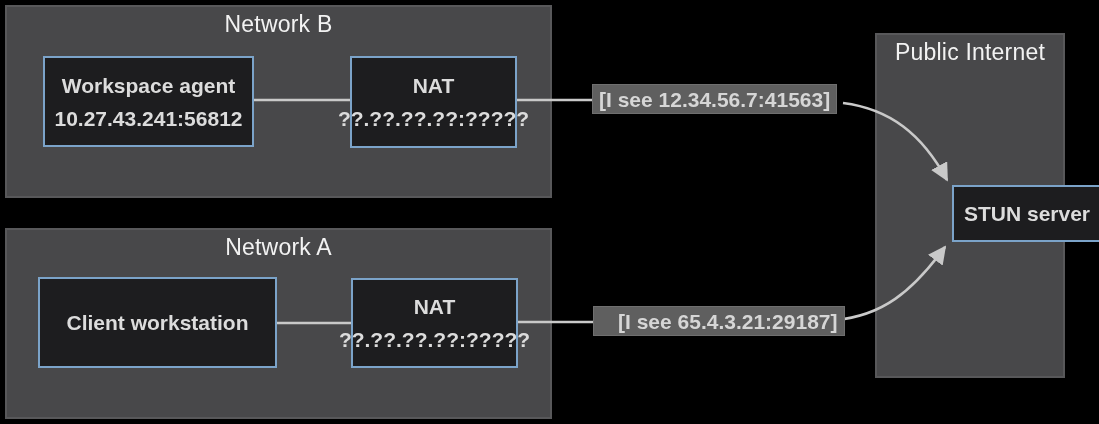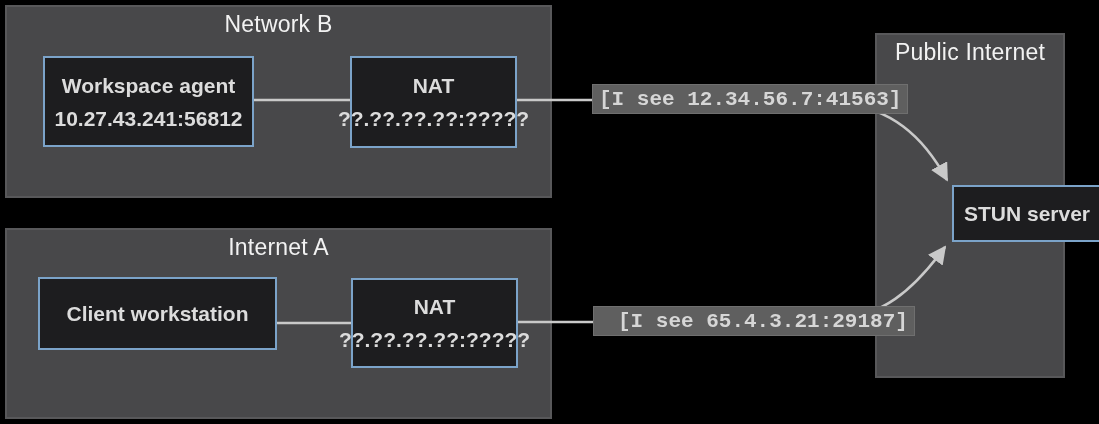--- a/index.html
+++ b/index.html
@@ -55,42 +55,41 @@
     height: 30px;
     line-height: 30px;
     padding: 0 6px;
     background: #5f5f5f;
     border: 1px solid #6f6f6f;
     box-sizing: border-box;
     font-size: 21px;
     font-weight: bold;
     color: #d6d6d6;
     white-space: nowrap;
-    font-family: Liberation Mono, monospace;
   }
   #wires {
     position: absolute;
     left: 0;
     top: 0;
     width: 1099px;
     height: 424px;
     pointer-events: none;
   }
 </style>
 </head>
 <body>
 
 <div id="canvas">
 
   <div class="container" style="left:5px; top:5px; width:547px; height:193px;">
     <div class="container-title">Network B</div>
   </div>
 
   <div class="container" style="left:5px; top:228px; width:547px; height:191px;">
-    <div class="container-title">Internet A</div>
+    <div class="container-title">Network A</div>
   </div>
 
   <div class="container" style="left:875px; top:33px; width:190px; height:345px;">
     <div class="container-title">Public Internet</div>
   </div>
 
   <svg id="wires" viewBox="0 0 1099 424" xmlns="http://www.w3.org/2000/svg">
     <defs>
       <marker id="arrowhead" viewBox="0 0 10 10" refX="9" refY="5" markerWidth="7" markerHeight="7" orient="auto-start-reverse">
         <path d="M0,0 L10,5 L0,10 z" fill="#c9c9c9"></path>
@@ -106,21 +105,21 @@
 
   <div class="node" style="left:43px; top:56px; width:211px; height:91px;">
     <div class="line">Workspace agent</div>
     <div class="line">10.27.43.241:56812</div>
   </div>
   <div class="node" style="left:350px; top:56px; width:167px; height:92px;">
     <div class="line">NAT</div>
     <div class="line">??.??.??.??:?????</div>
   </div>
 
-  <div class="node" style="left:38px; top:277px; width:239px; height:73px;">
+  <div class="node" style="left:38px; top:277px; width:239px; height:91px;">
     <div class="line">Client workstation</div>
   </div>
   <div class="node" style="left:351px; top:278px; width:167px; height:90px;">
     <div class="line">NAT</div>
     <div class="line">??.??.??.??:?????</div>
   </div>
 
   <div class="node" style="left:952px; top:185px; width:150px; height:57px;">
     <div class="line">STUN server</div>
   </div>

